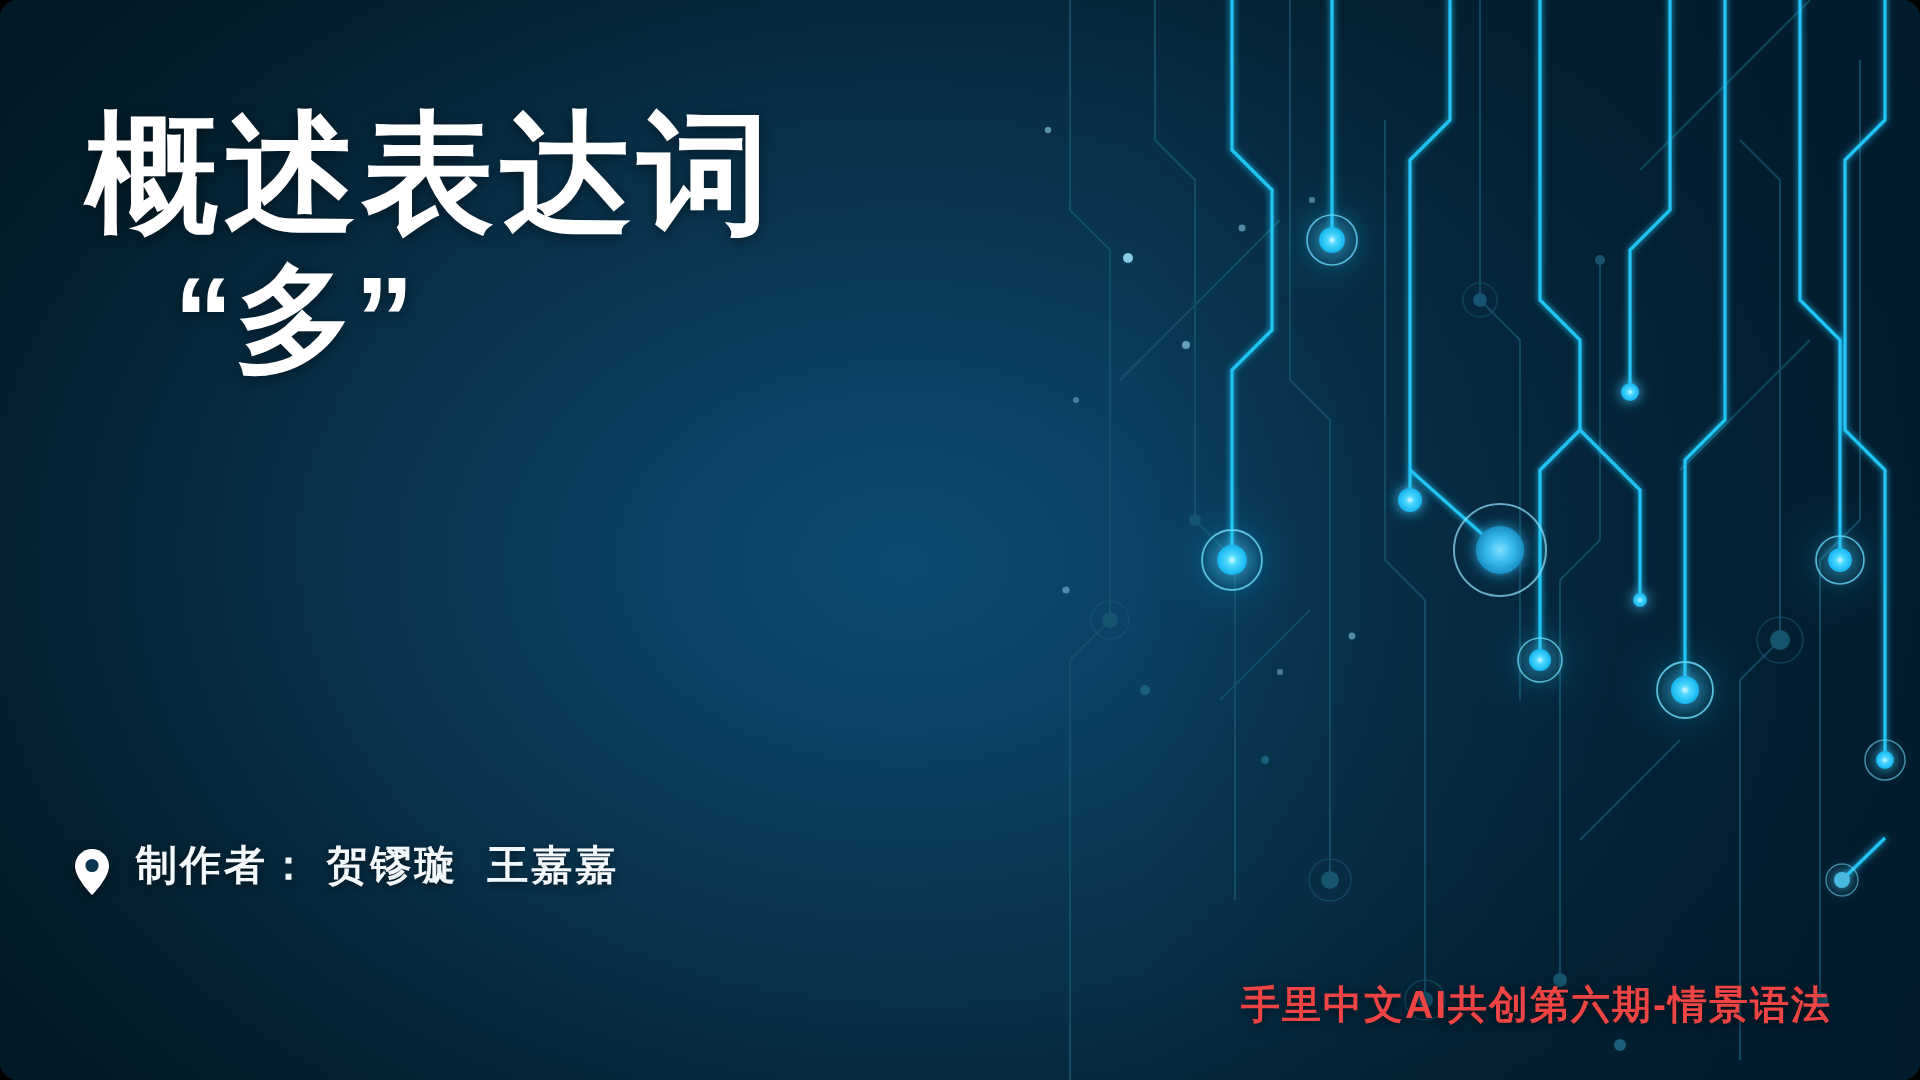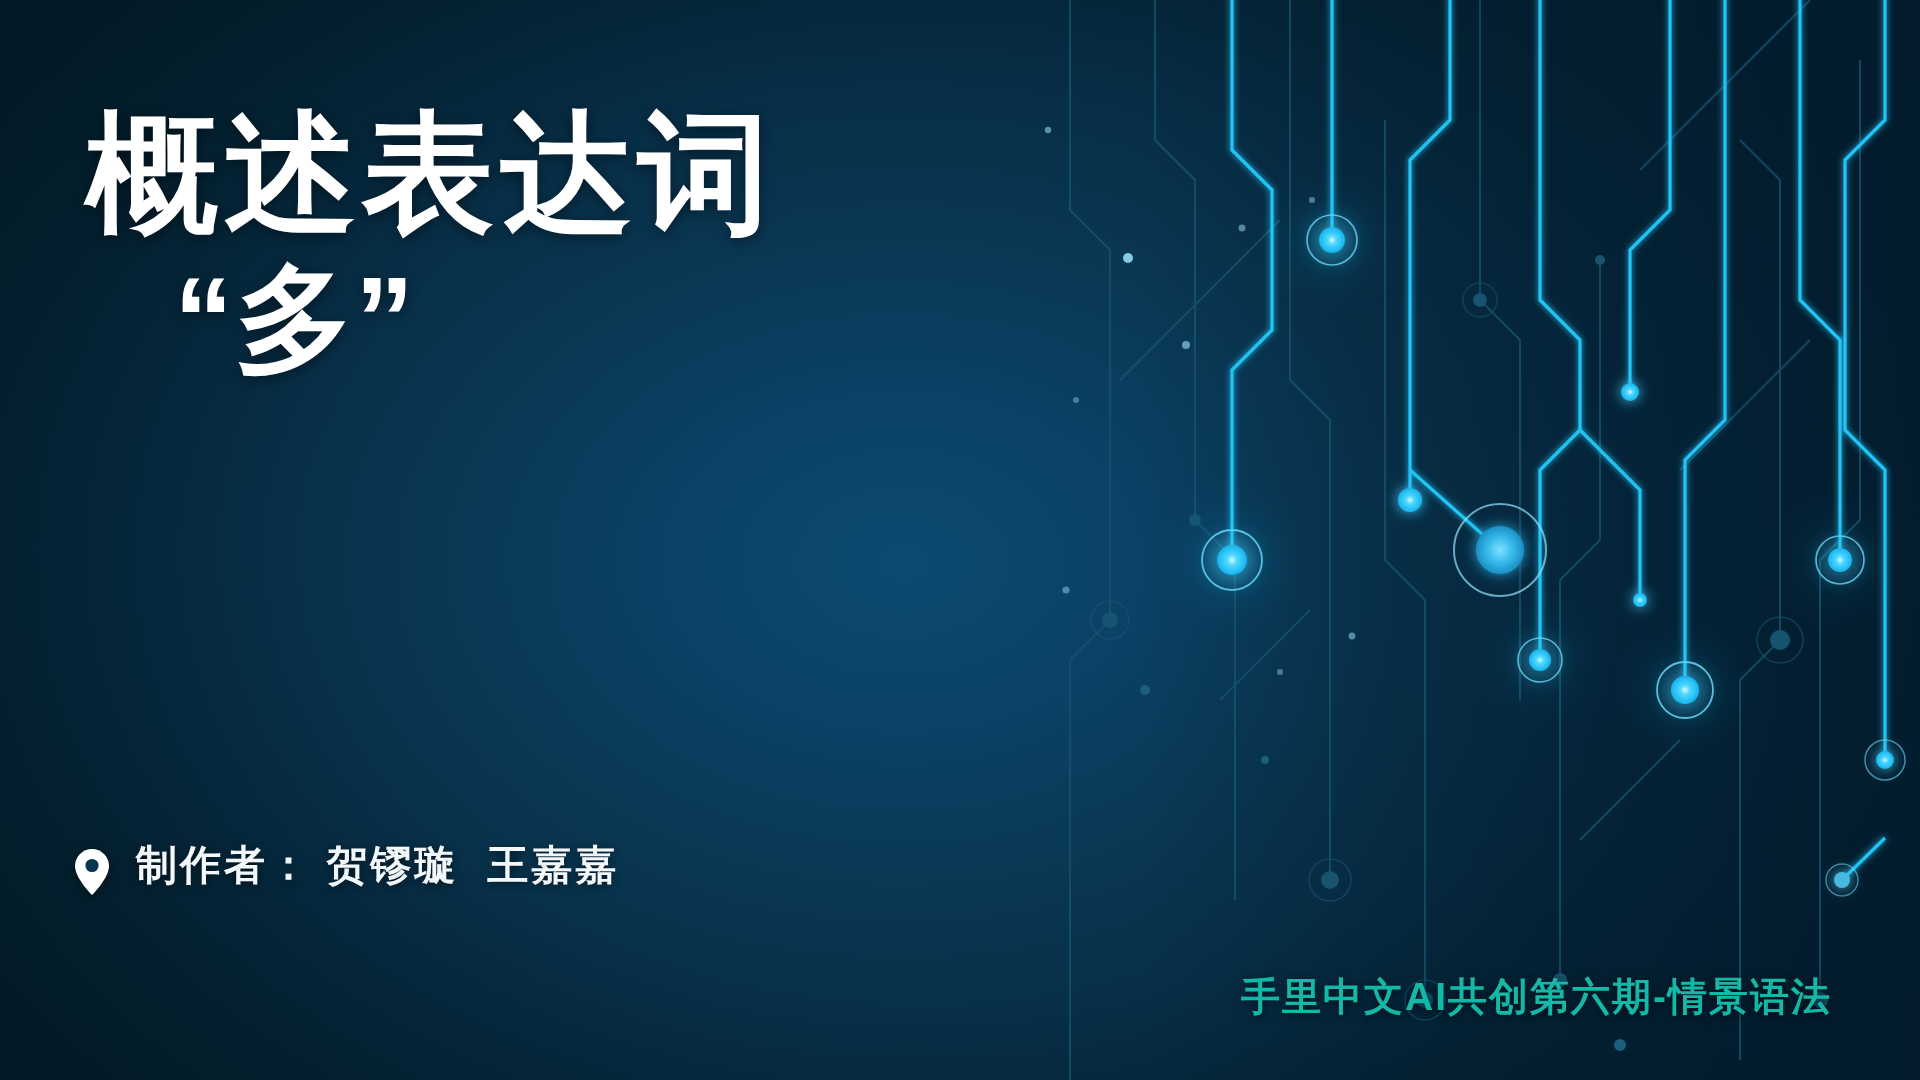--- a/index.html
+++ b/index.html
@@ -8,20 +8,21 @@
     padding: 0;
     background: #000;
   }
   #slide {
     position: relative;
     width: 1920px;
     height: 1080px;
     overflow: hidden;
     font-family: "Liberation Sans", "DejaVu Sans", sans-serif;
     background-color: #042639;
+    border-radius: 18px;
   }
   
   .bg-base {
     position: absolute;
     inset: 0;
     background:
       radial-gradient(ellipse 1100px 780px at 47% 52%,
           #0d4a70 0%,
           #0b4165 22%,
           #093550 46%,
@@ -110,24 +111,24 @@
     white-space: pre;
     text-shadow: 0 2px 9px rgba(0,0,0,0.55);
   }
   .credit-line.indent {
     padding-left: 196px;
   }
 
   .footer-tag {
     position: absolute;
     right: 88px;
-    bottom: 56px;
+    bottom: 48px;
     font-size: 39px;
     font-weight: 700;
-    color: #14b8a6;
+    color: #ef4444;
     letter-spacing: 2px;
     white-space: nowrap;
     text-shadow: 0 2px 10px rgba(0,0,0,0.6);
   }
 </style>
 </head>
 <body>
 
 <div id="slide">
 

